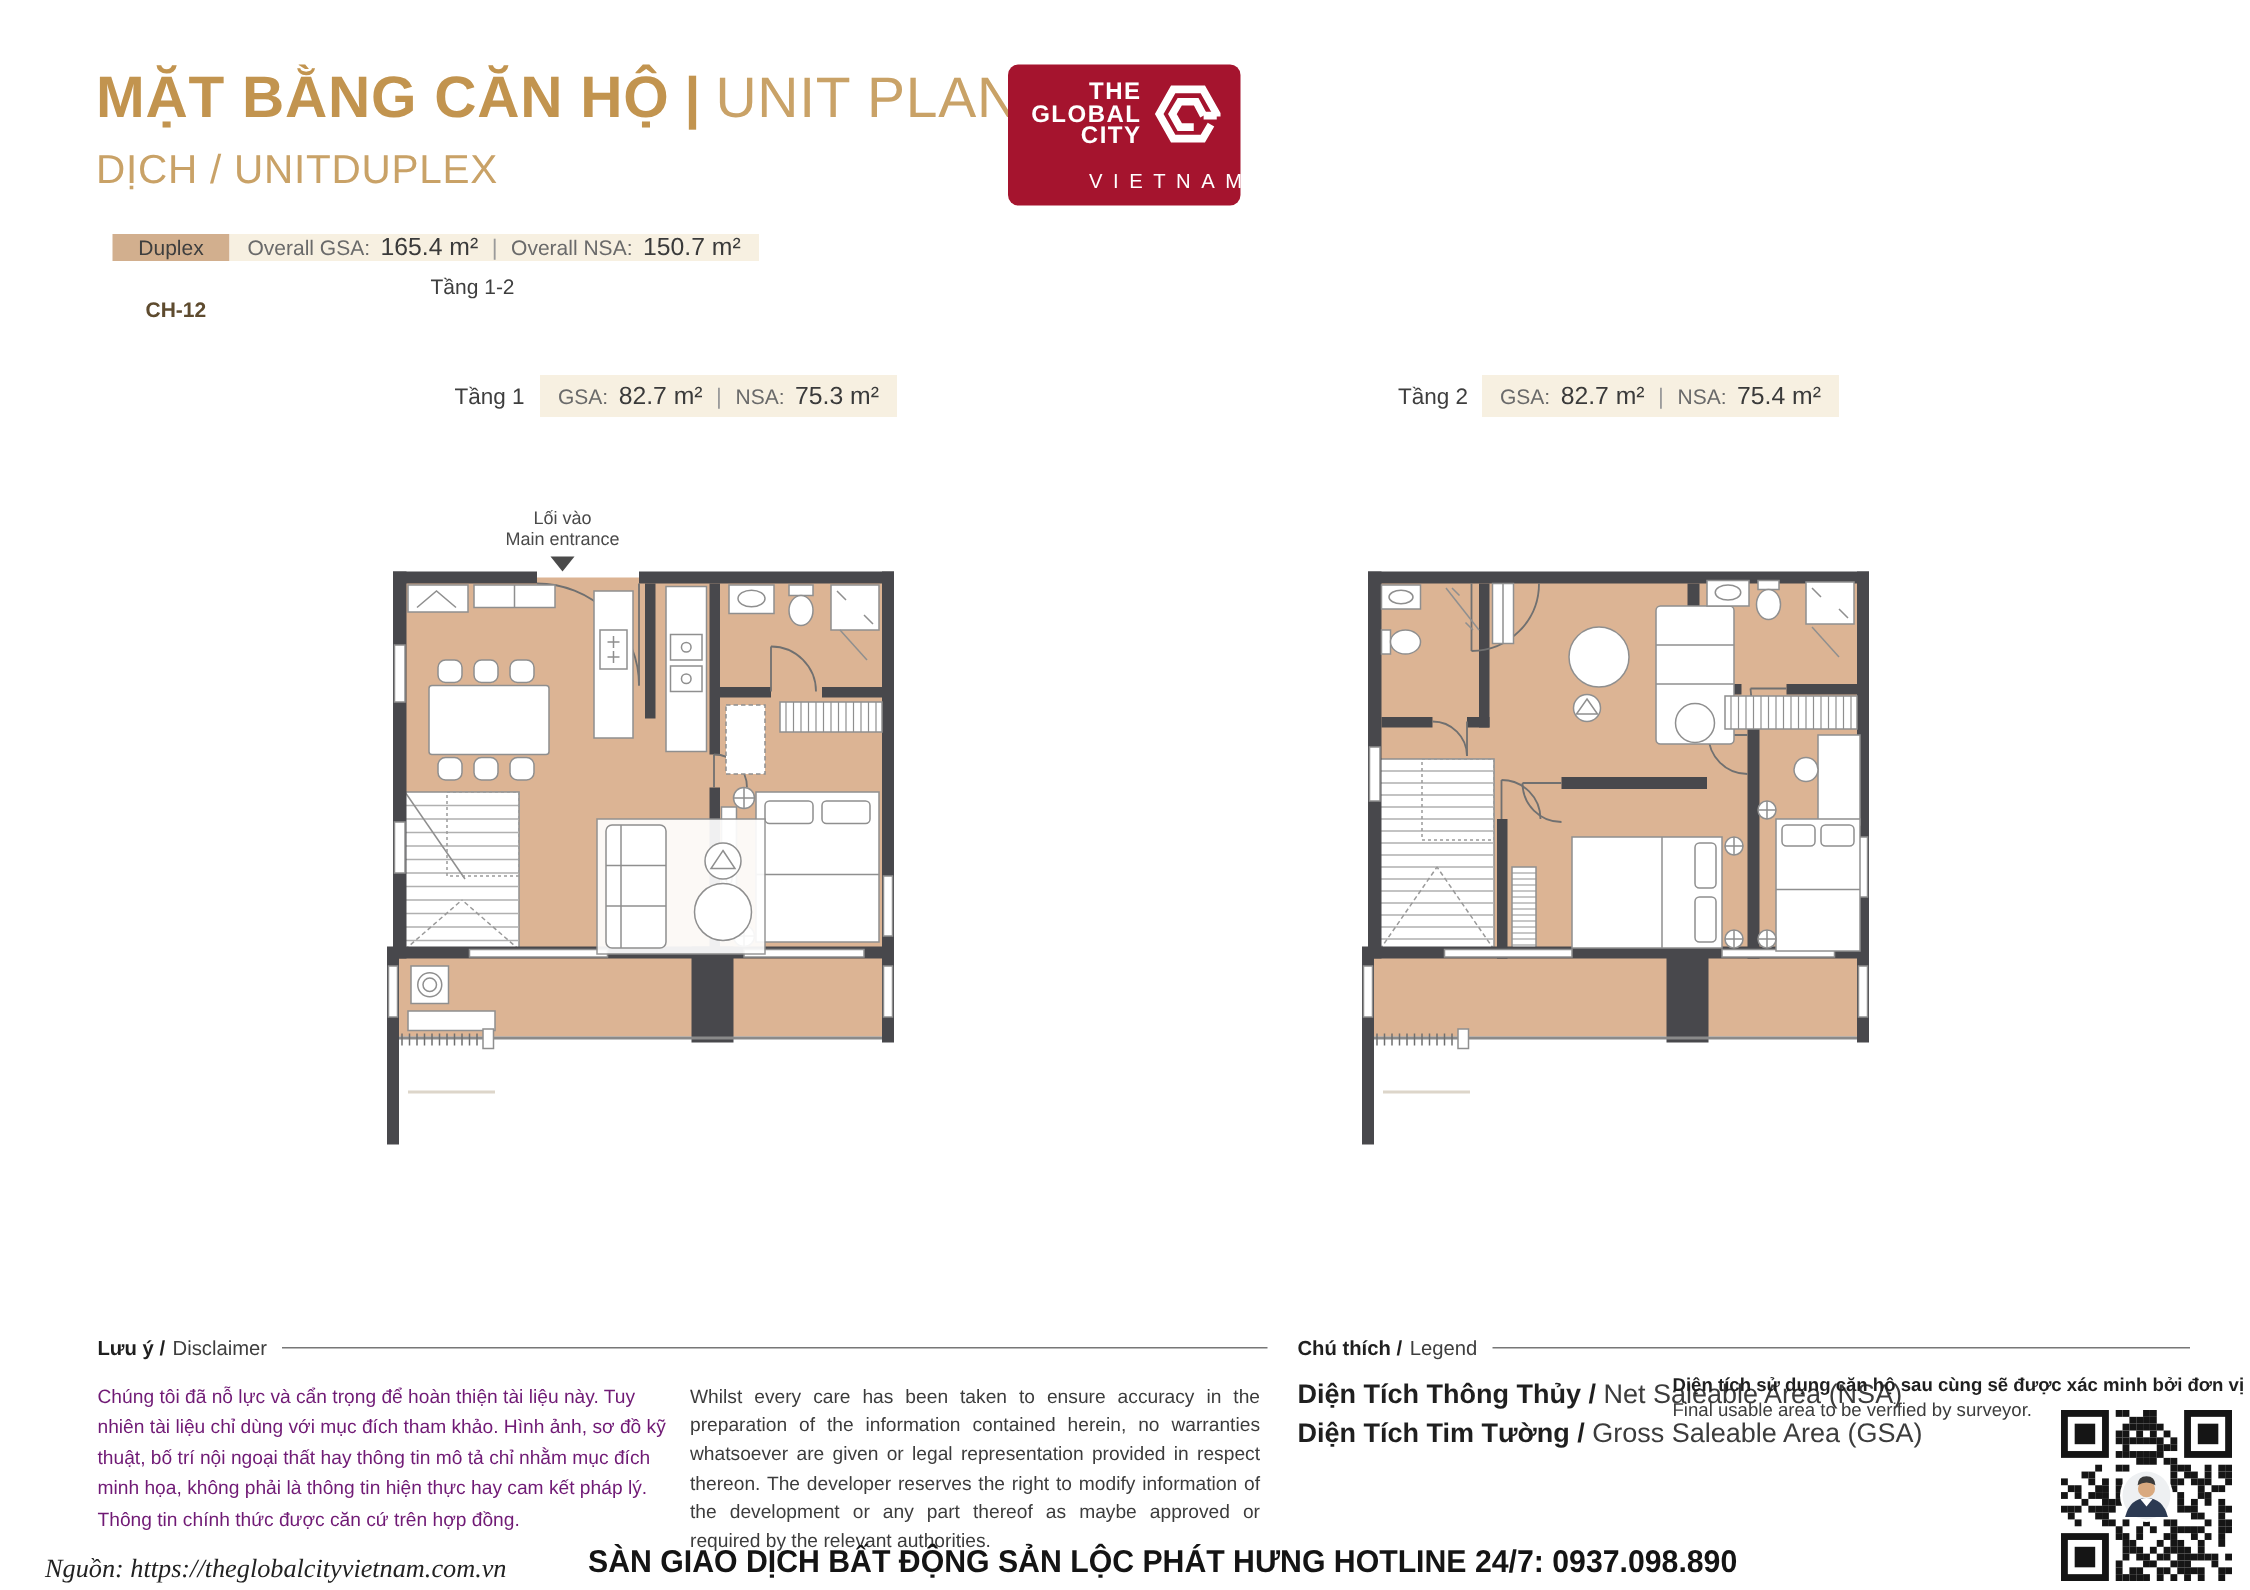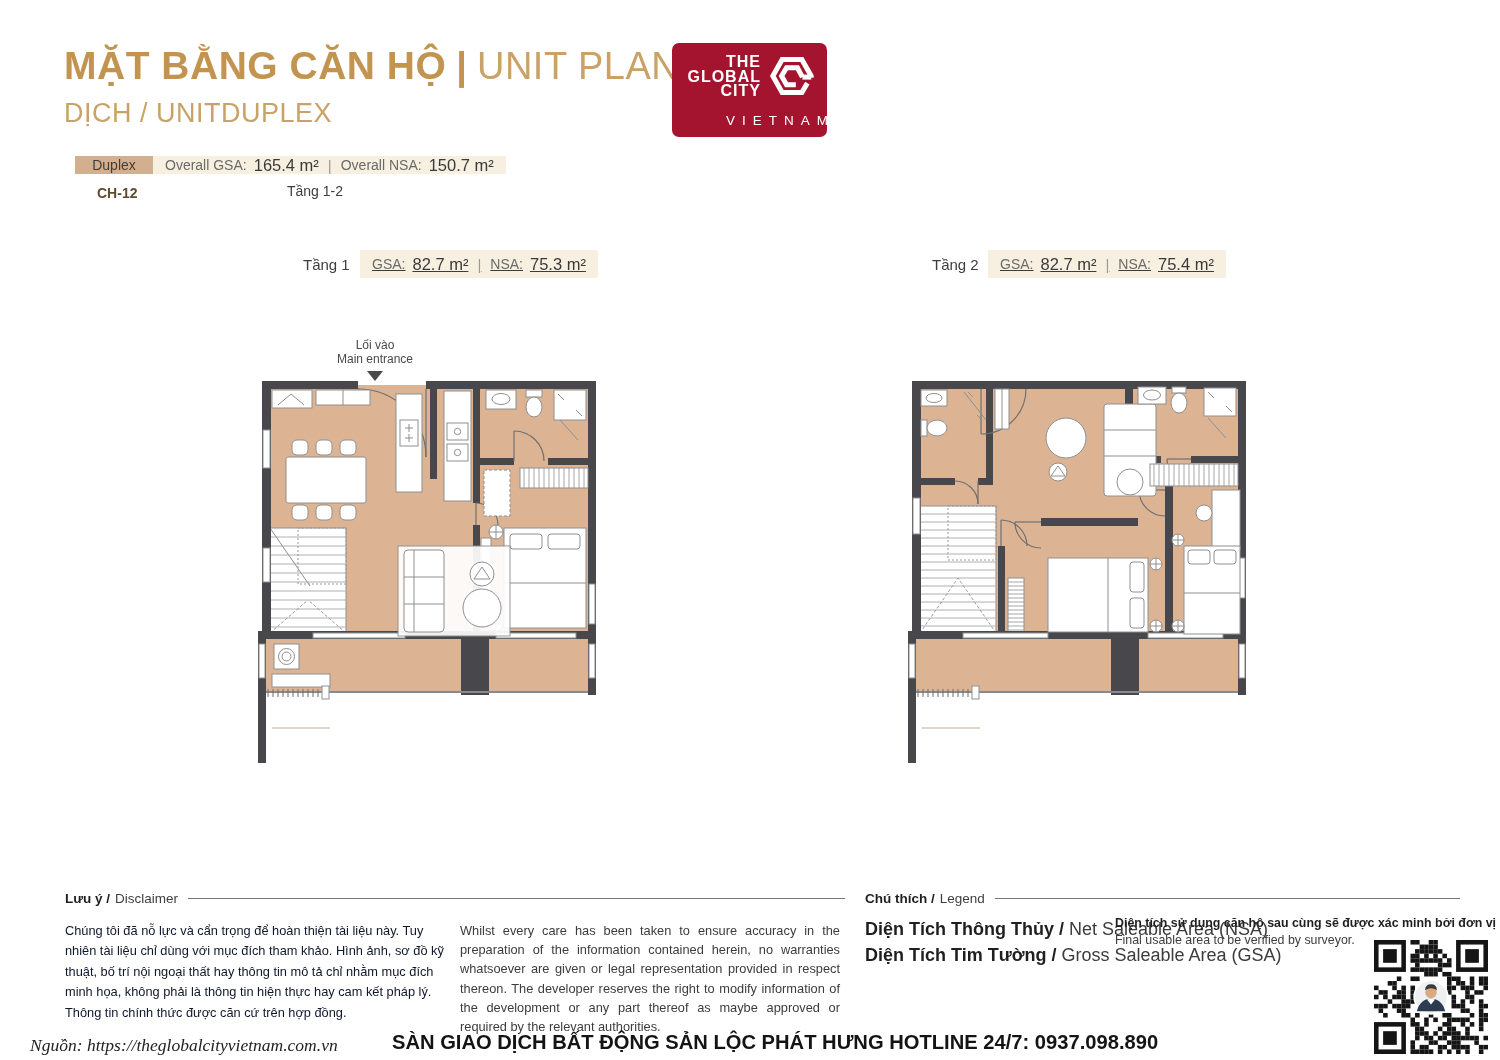--- a/index.html
+++ b/index.html
@@ -23,48 +23,48 @@
   .logo-country{position:absolute;left:0;right:0;bottom:9px;text-align:center;font-size:13.5px;
                 letter-spacing:7px;text-indent:7px;font-weight:400;margin-left:47px;}
 
   
   .info-bar{position:absolute;left:75px;top:156px;height:18px;display:flex;align-items:stretch;font-size:14px;}
   .info-tab{width:78px;background:#d2af8e;color:#3e3e3e;display:flex;align-items:center;justify-content:center;font-weight:500;}
   .info-rest{background:#f7f0e1;display:flex;align-items:center;padding:0 12px;gap:7px;white-space:nowrap;text-align:center;}
   .lbl{color:#6a6a6a;font-size:14px;}
   .val{color:#3a3a3a;font-size:16.5px;}
   .sep{color:#9a9a9a;font-size:15px;margin:0 2px;}
-  .unit-code{position:absolute;left:97px;top:185px;font-size:14px;font-weight:700;color:#5e4b2f;}
+  .unit-code{position:absolute;left:97px;top:198px;font-size:14px;font-weight:700;color:#5e4b2f;}
   .floors-range{position:absolute;left:287px;top:183px;font-size:14px;color:#3e3e3e;}
 
   
   .floor-name{position:absolute;top:256px;font-size:15px;color:#3e3e3e;}
   .floor-box{position:absolute;top:250px;height:28px;background:#f7f0e1;display:flex;align-items:center;
-             padding:0 12px;gap:7px;white-space:nowrap;text-decoration:underline;}
+             padding:0 12px;gap:7px;white-space:nowrap;}
   #floor1-name{left:303px;} #floor1-box{left:360px;}
   #floor2-name{left:932px;} #floor2-box{left:988px;}
 
   
   .entrance{position:absolute;left:300px;top:338px;width:150px;text-align:center;font-size:12px;
             color:#4a4a4a;line-height:14px;}
   .entrance .tri{width:0;height:0;border-left:8px solid transparent;border-right:8px solid transparent;
                  border-top:10px solid #4a4a4a;margin:5px auto 0;}
 
   
   .plan1{position:absolute;left:258px;top:378px;}
   .plan2{position:absolute;left:908px;top:378px;}
 
   
   .sec-head{position:absolute;display:flex;align-items:center;font-size:13.5px;white-space:nowrap;}
   .sec-head .b{font-weight:700;color:#1f1f1f;text-align:right;}
   .sec-head .r{color:#3e3e3e;margin-left:5px;}
   .sec-head .hr{flex:1;border-top:1px solid #777;margin-left:10px;}
   #disc-head{left:65px;top:891px;width:780px;}
   #legend-head{left:865px;top:891px;width:595px;}
-  .disc-vi{position:absolute;left:65px;top:921px;width:384px;font-size:12.8px;line-height:1.6;color:#0f172a;}
+  .disc-vi{position:absolute;left:65px;top:921px;width:384px;font-size:12.8px;line-height:1.6;color:#701a75;}
   .disc-en{position:absolute;left:460px;top:921px;width:380px;font-size:12.8px;line-height:1.5;color:#3c3c3c;text-align:justify;}
   .legend-items{position:absolute;left:865px;top:916px;font-size:18px;line-height:1.45;color:#3c3c3c;white-space:nowrap;}
   .legend-items .b{font-weight:700;color:#1f1f1f;}
   .legend-note{position:absolute;left:1115px;top:915px;font-size:12.4px;line-height:1.35;color:#3c3c3c;}
   .legend-note .b{font-weight:700;color:#1f1f1f;white-space:nowrap;}
 
   
   .qr{position:absolute;left:1374px;top:940px;width:114px;height:114px;background:#fff;}
 
   

